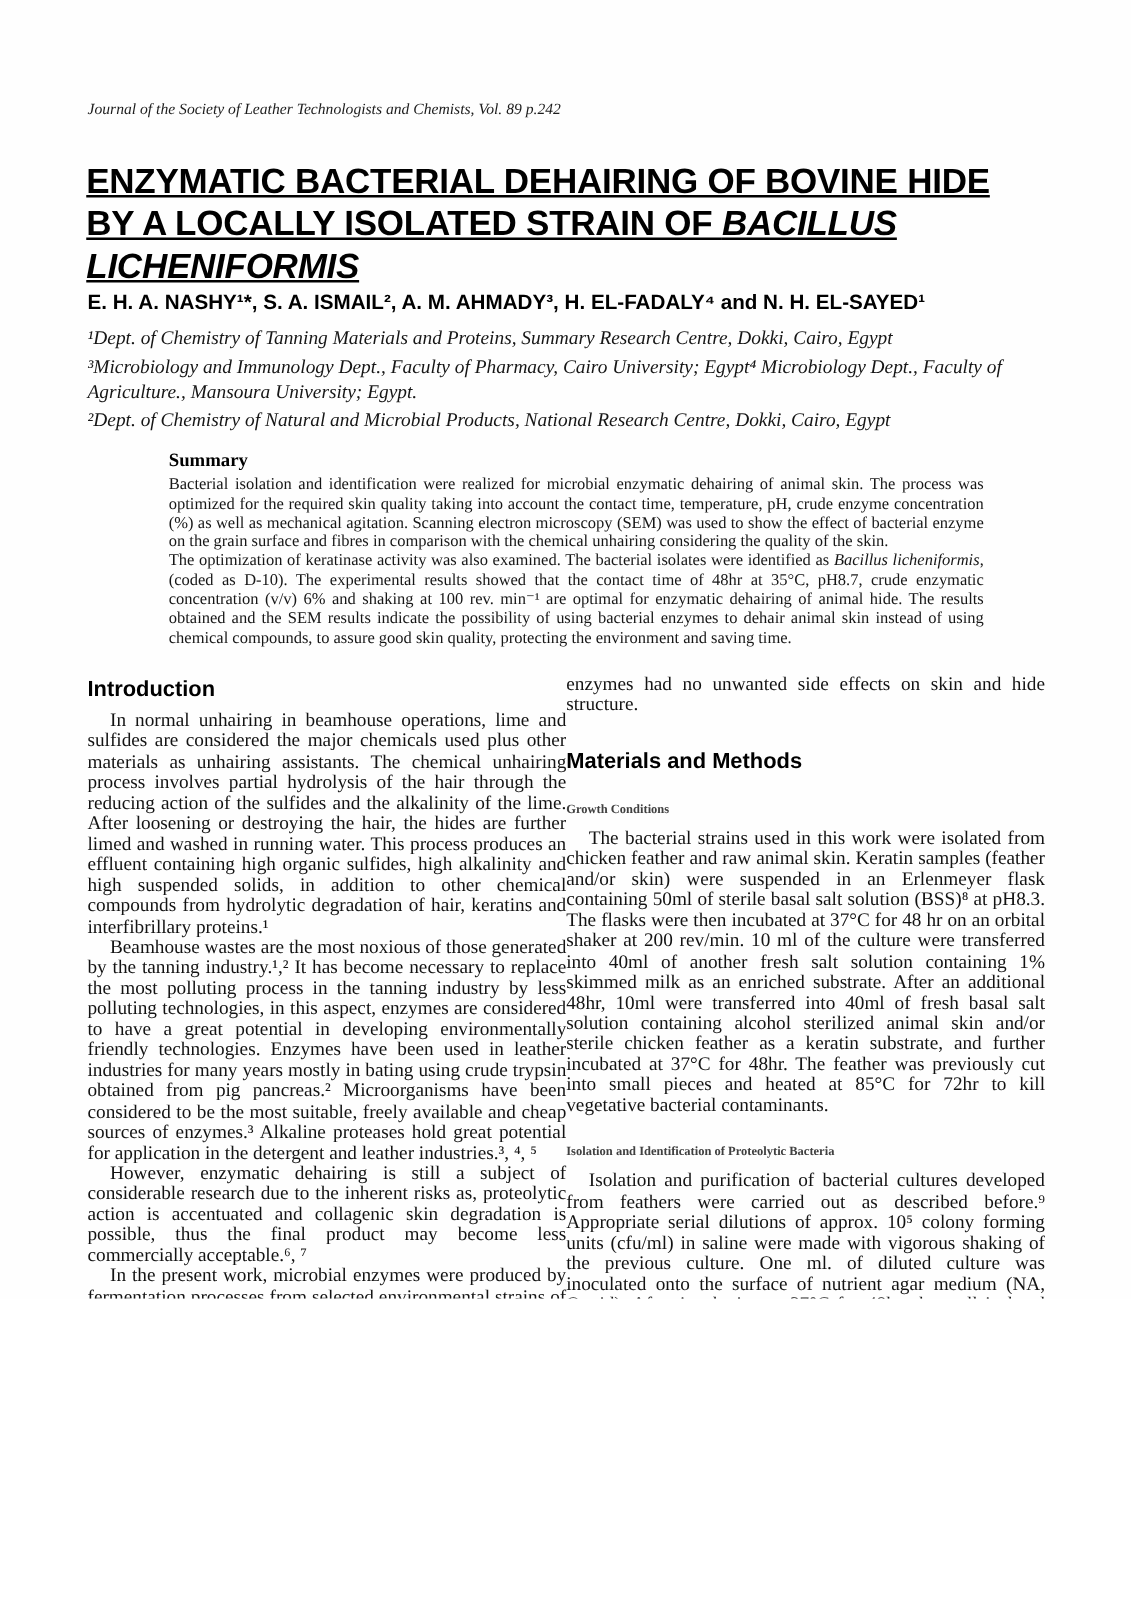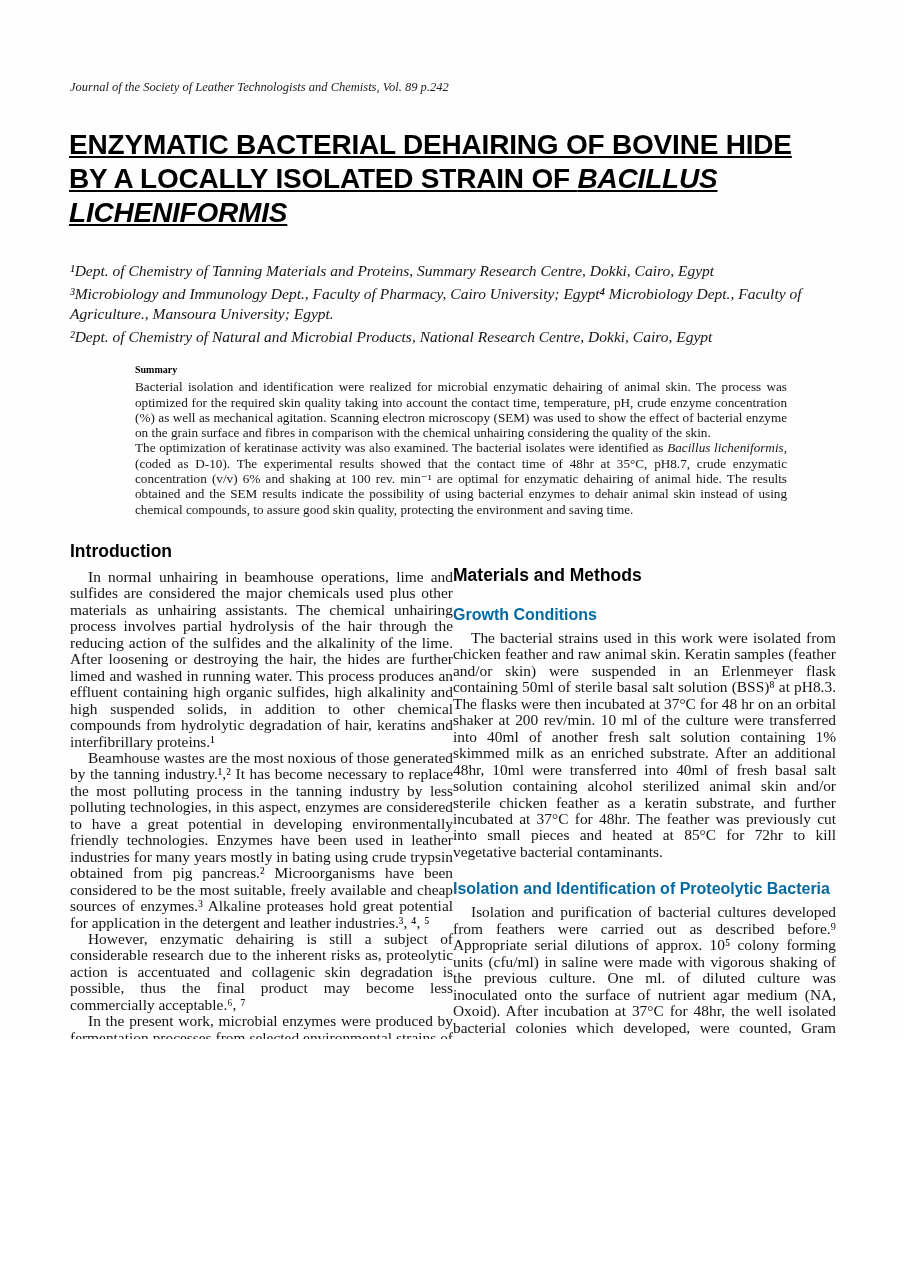--- a/index.html
+++ b/index.html
@@ -25,53 +25,54 @@
     font-weight:bold; font-size:16.5px; color:#000;
   }
   .affiliations { position:absolute; left:70px; top:261px; width:770px; }
   .affiliations p {
     margin:0 0 3px 0; font-style:italic; font-size:15.5px; line-height:20px; color:#161616;
   }
   .summary {
     position:absolute; left:135px; top:362px; width:652px;
     font-size:13.2px; line-height:15.3px; text-align:justify; color:#161616;
   }
-  .summary-heading { font-weight:bold; font-size:10px; margin:0 0 2px 0; color:#000; }
+  .summary-heading { font-weight:bold; font-size:15px; margin:0 0 2px 0; color:#000; }
   .summary p { margin:0; }
   .summary .italic { font-style:italic; }
   .columns {
     position:absolute; left:70px; top:540px; width:785px;
     display:flex; 
   }
   .col { width:383px; font-size:15.4px; line-height:16.45px; text-align:justify; color:#131313; }
   .col h2 {
     margin:0 0 7px 0; font-family:"Liberation Sans","DejaVu Sans",sans-serif;
     font-weight:bold; font-size:17.5px; line-height:22px; color:#000;
   }
   .col h2.mid { margin:24px 0 0 0; }
   .col h3 {
-    margin:20px 0 6px 0; font-family:Liberation Sans, sans-serif;
-    font-weight:bold; font-size:16px; line-height:18px; color:#0369a1;
+    margin:20px 0 6px 0; font-family:Liberation Serif, serif;
+    font-weight:bold; font-size:10px; line-height:18px; color:#404040;
   }
   .col p { margin:0; }
   .col p.indent { text-indent:18px; }
   .footnote { position:absolute; left:71px; top:1192px; font-size:13px; color:#0f766e; }
   .page-number { position:absolute; left:0; top:1246px; width:905px; text-align:center; font-size:15px; color:#111; }
 </style>
 </head>
 <body>
 
 <div class="page">
 
   <div class="journal-header">Journal of the Society of Leather Technologists and Chemists, Vol. 89 p.242</div>
 
   <h1 class="article-title"><span>ENZYMATIC BACTERIAL DEHAIRING OF BOVINE HIDE
 BY A LOCALLY ISOLATED STRAIN OF </span><span class="italic">BACILLUS
 LICHENIFORMIS</span></h1>
 
+  <div class="authors">E. H. A. NASHY¹*, S. A. ISMAIL², A. M. AHMADY³, H. EL-FADALY⁴ and N. H. EL-SAYED¹</div>
 
   <div class="affiliations">
     <p>¹Dept. of Chemistry of Tanning Materials and Proteins, Summary Research Centre, Dokki, Cairo, Egypt</p>
     <p>³Microbiology and Immunology Dept., Faculty of Pharmacy, Cairo University; Egypt⁴ Microbiology Dept., Faculty of Agriculture., Mansoura University; Egypt.</p>
     <p>²Dept. of Chemistry of Natural and Microbial Products, National Research Centre, Dokki, Cairo, Egypt</p>
   </div>
 
   <div class="summary">
     <div class="summary-heading">Summary</div>
     <p>Bacterial isolation and identification were realized for microbial enzymatic dehairing of animal skin. The process was optimized for the required skin quality taking into account the contact time, temperature, pH, crude enzyme concentration (%) as well as mechanical agitation. Scanning electron microscopy (SEM) was used to show the effect of bacterial enzyme on the grain surface and fibres in comparison with the chemical unhairing considering the quality of the skin.</p>
@@ -82,20 +83,21 @@
 
     <div class="col">
       <h2>Introduction</h2>
       <p class="indent">In normal unhairing in beamhouse operations, lime and sulfides are considered the major chemicals used plus other materials as unhairing assistants. The chemical unhairing process involves partial hydrolysis of the hair through the reducing action of the sulfides and the alkalinity of the lime. After loosening or destroying the hair, the hides are further limed and washed in running water. This process produces an effluent containing high organic sulfides, high alkalinity and high suspended solids, in addition to other chemical compounds from hydrolytic degradation of hair, keratins and interfibrillary proteins.¹</p>
       <p class="indent">Beamhouse wastes are the most noxious of those generated by the tanning industry.¹,² It has become necessary to replace the most polluting process in the tanning industry by less polluting technologies, in this aspect, enzymes are considered to have a great potential in developing environmentally friendly technologies. Enzymes have been used in leather industries for many years mostly in bating using crude trypsin obtained from pig pancreas.² Microorganisms have been considered to be the most suitable, freely available and cheap sources of enzymes.³ Alkaline proteases hold  great potential for application in the detergent and leather industries.³, ⁴, ⁵</p>
       <p class="indent">However, enzymatic dehairing is still a subject of considerable research due to the inherent risks as, proteolytic action is accentuated and collagenic skin degradation is possible, thus the final product may become less commercially acceptable.⁶, ⁷</p>
       <p class="indent">In the present work, microbial enzymes were produced by fermentation processes from selected environmental strains of non-pathogenic bacteria. The characterization of maximum proteolytic enzyme activity and the optimal conditions effective for hide dehairing were studied: pH, temperature, shaking and contact time. The selected</p>
     </div>
 
     <div class="col">
+      <p>enzymes had no unwanted side effects on skin and hide structure.</p>
       <h2 class="mid">Materials and Methods</h2>
       <h3>Growth Conditions</h3>
       <p class="indent">The bacterial strains used in this work were isolated from chicken feather and raw animal skin. Keratin samples (feather and/or skin) were suspended in an Erlenmeyer flask containing 50ml of sterile basal salt solution (BSS)⁸ at pH8.3. The flasks were then incubated at 37°C for 48 hr on an orbital shaker at 200 rev/min. 10 ml of the culture were transferred into 40ml of another fresh salt solution containing 1% skimmed milk as an enriched substrate. After an additional 48hr, 10ml were transferred into 40ml of fresh basal salt solution containing alcohol sterilized animal skin and/or sterile chicken feather as a keratin substrate, and further incubated at 37°C for 48hr. The feather was previously cut into small pieces and heated at 85°C for 72hr to kill vegetative bacterial contaminants.</p>
       <h3>Isolation and Identification of Proteolytic Bacteria</h3>
       <p class="indent">Isolation and purification of bacterial cultures developed from feathers were carried out as described before.⁹ Appropriate serial dilutions of approx. 10⁵ colony forming units (cfu/ml) in saline were made with vigorous shaking of the previous culture. One ml. of diluted culture was inoculated onto the surface of nutrient agar medium (NA, Oxoid). After incubation at 37°C for 48hr, the well isolated bacterial colonies which developed, were counted, Gram stained and morphologically examined. The chosen bacterial colonies were further suspended in sterile water, streaked onto the surface of casein agar plates, incubated at 37°C for 48hr. Bacterial colonies which showed clear zones</p>
     </div>
 
   </div>
 
   <div class="footnote">*corresponding author</div>

